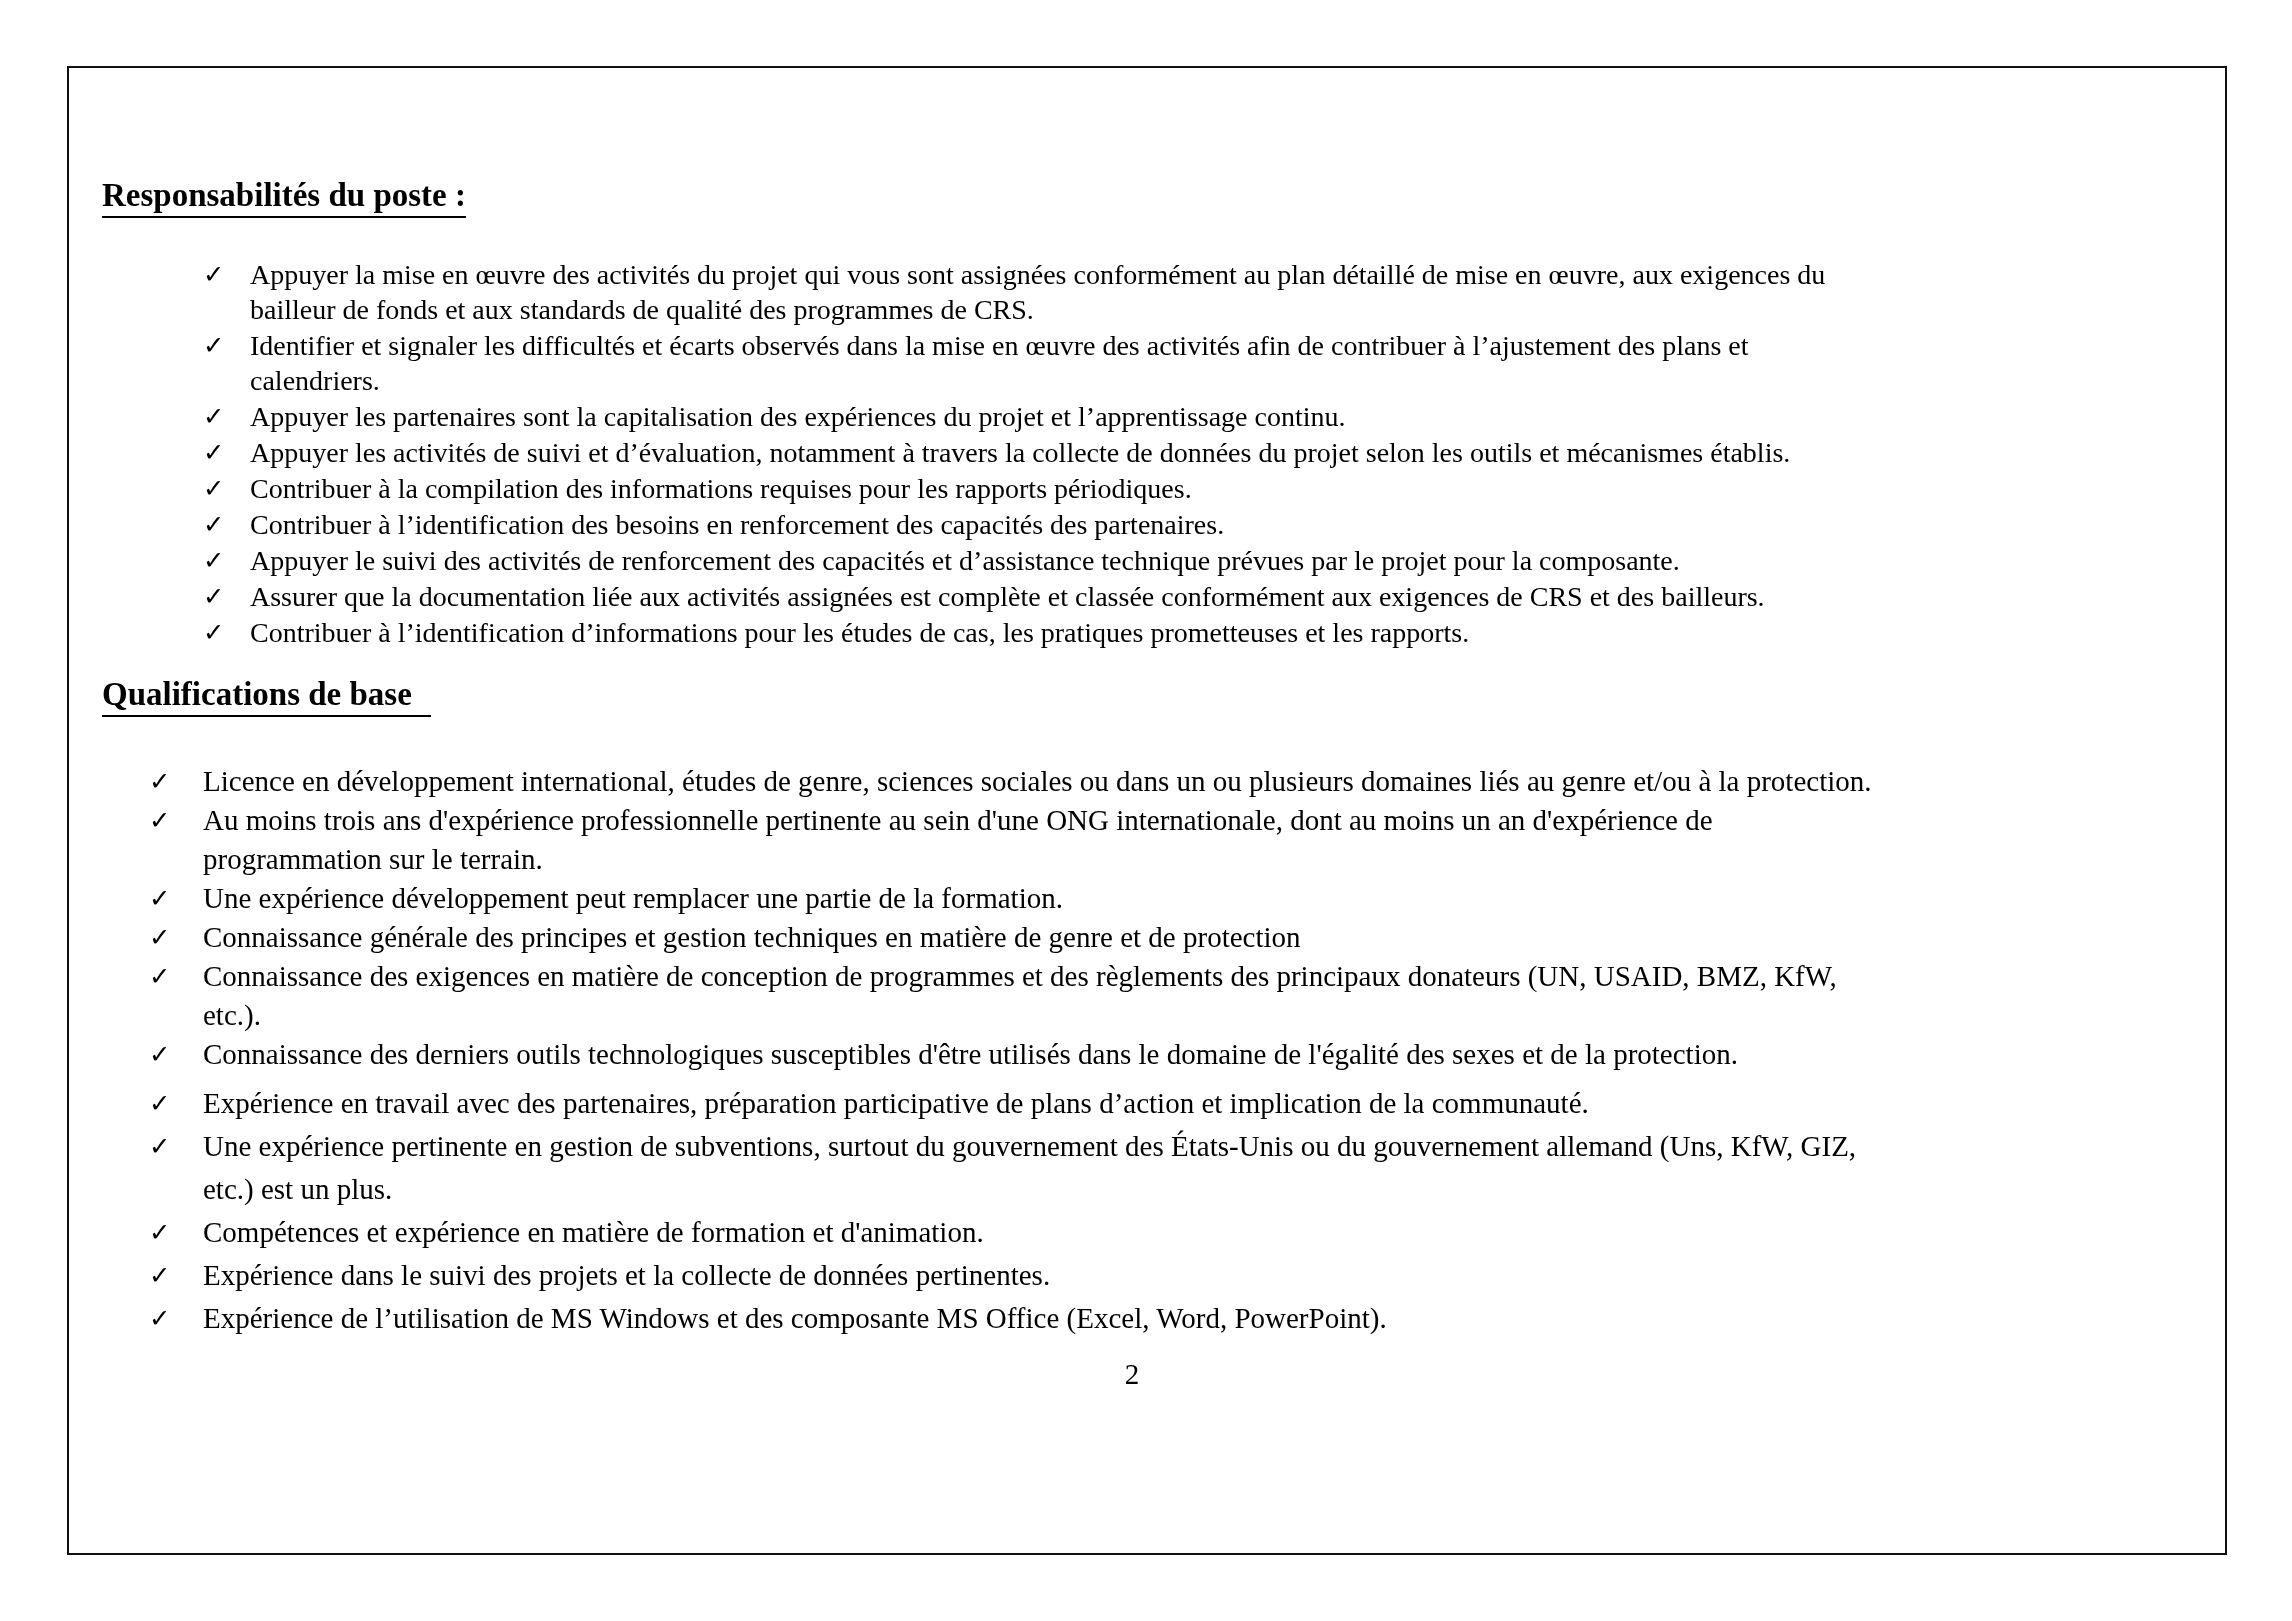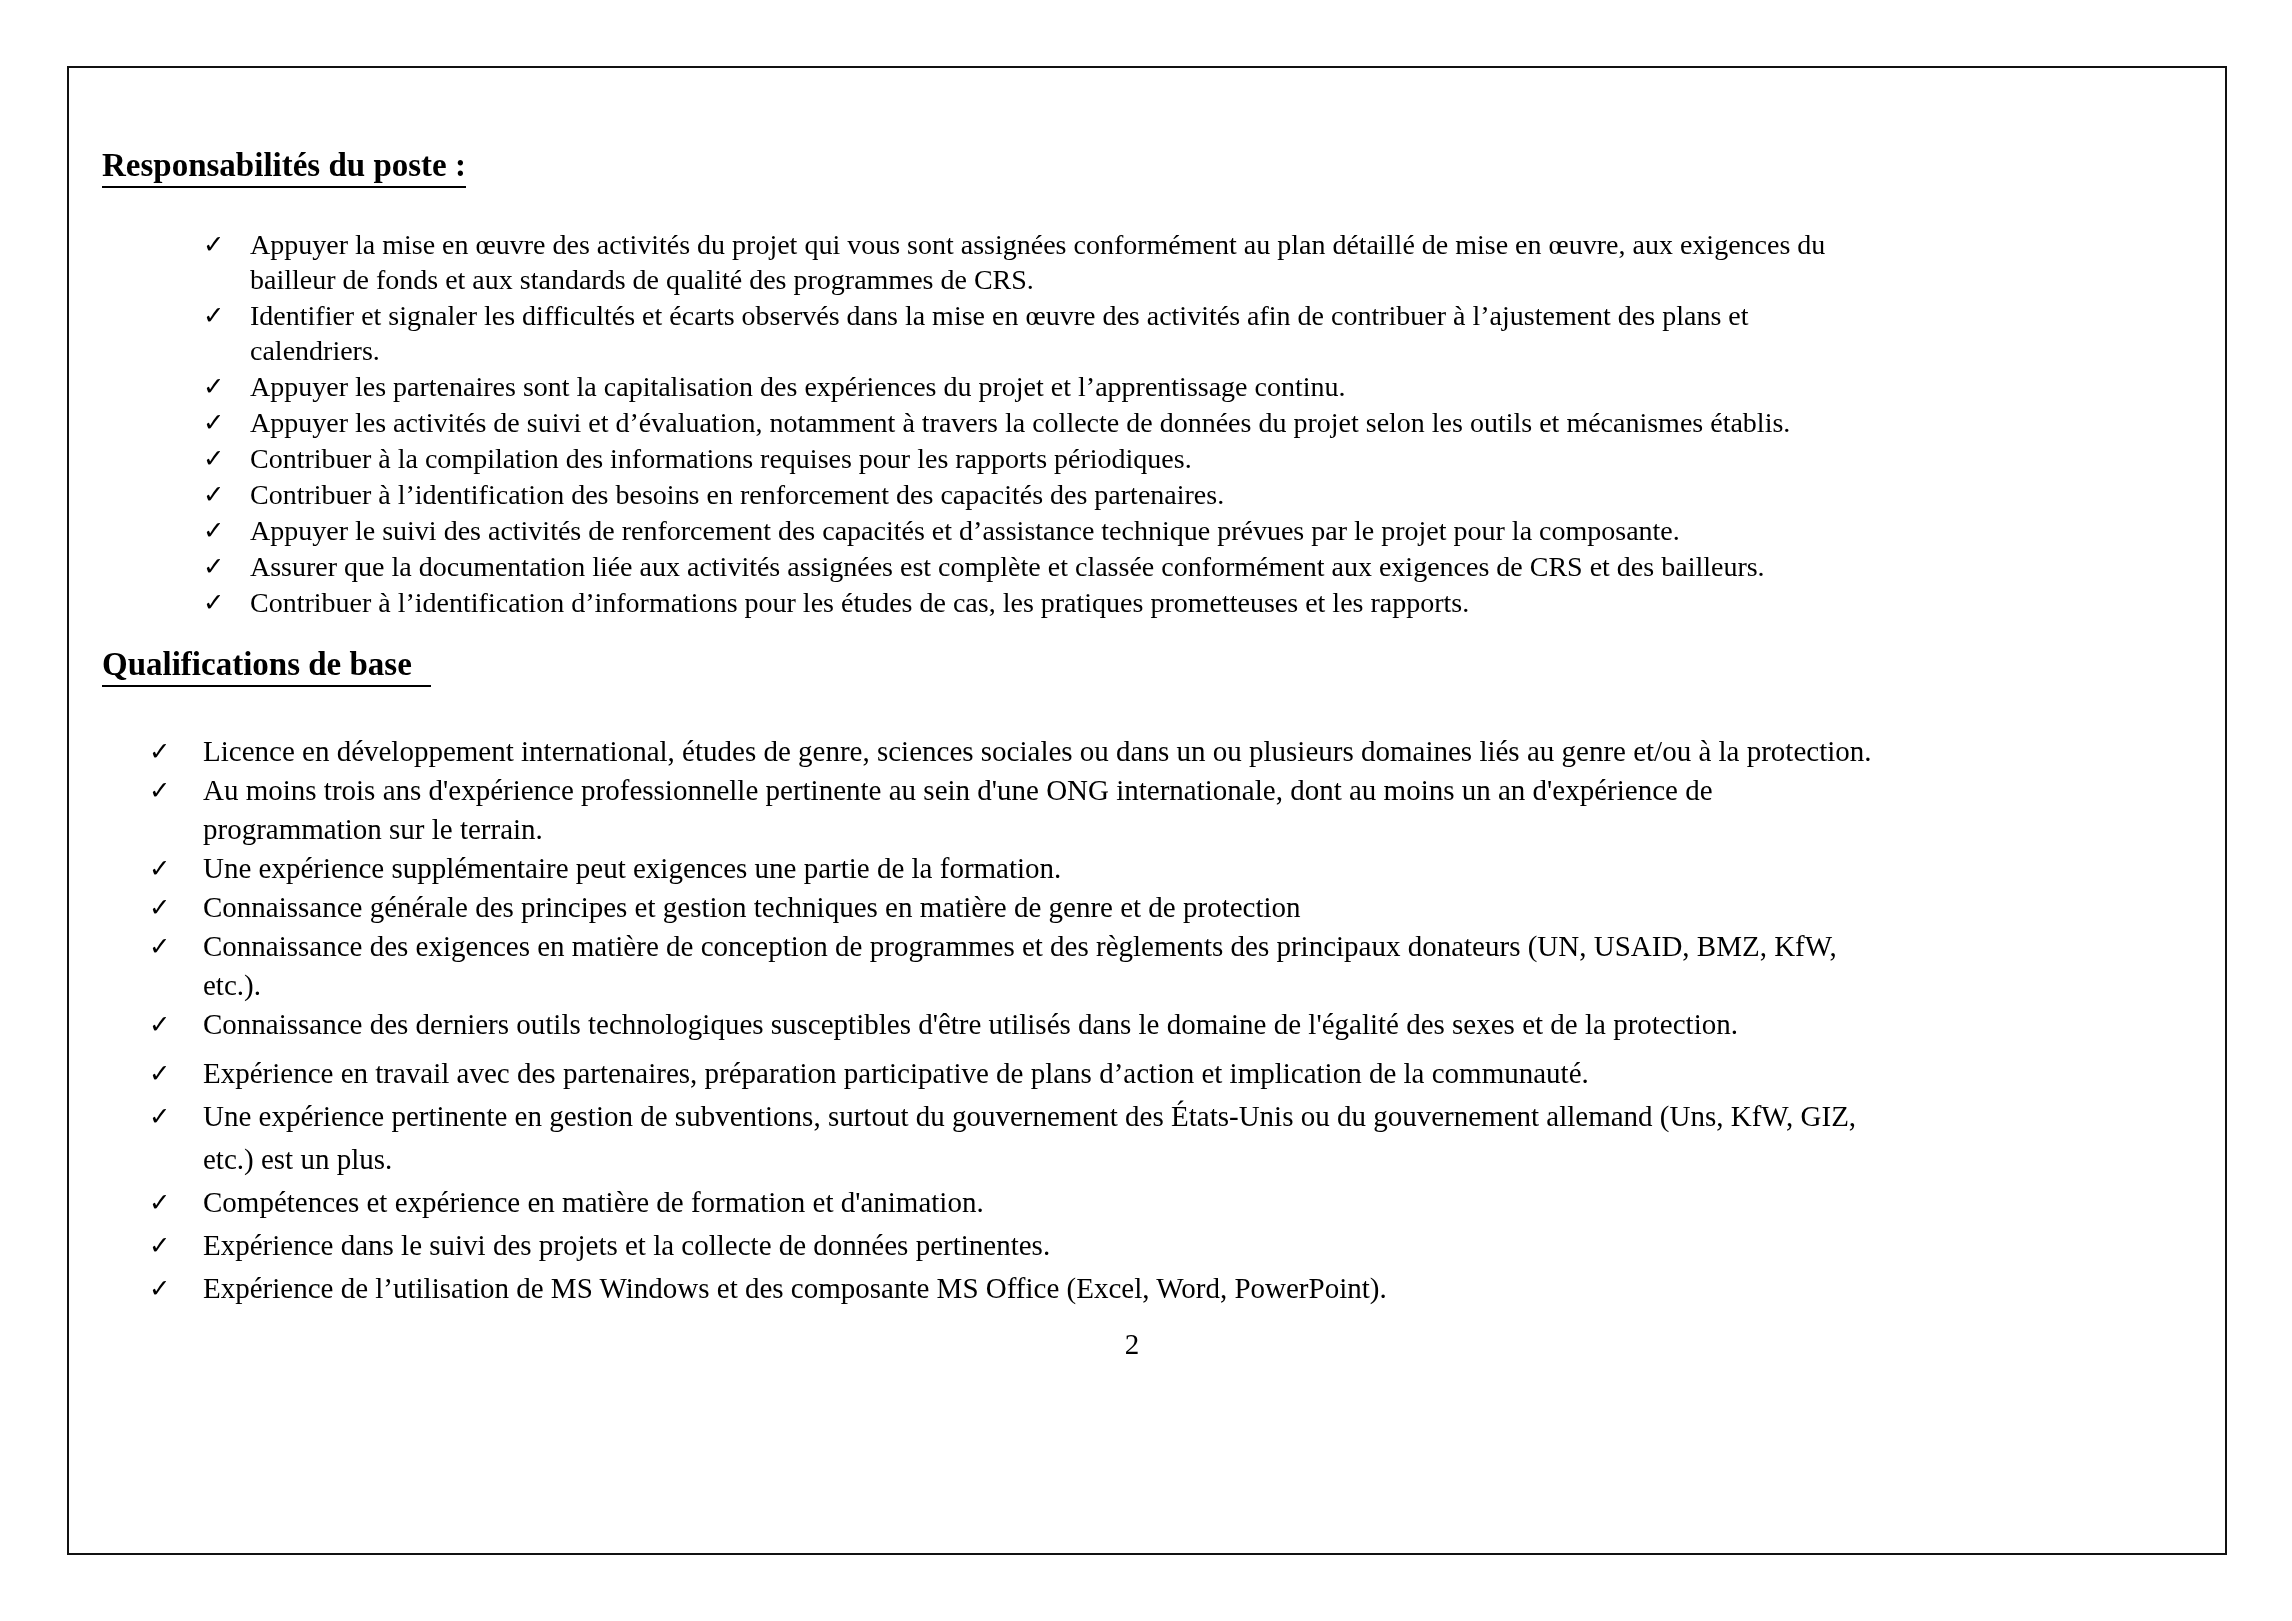--- a/index.html
+++ b/index.html
@@ -25,21 +25,21 @@
     font-weight: bold;
     font-size: 33px;
     line-height: 39px;
   }
   .sec-heading .hd {
     display: inline-block;
     border-bottom: 2.9px solid #000000;
     padding-bottom: 1px;
   }
   .sec-heading .hd.ext { padding-right: 19.6px; }
-  #heading-1 { margin-top: 78px; }
+  #heading-1 { margin-top: 108px; }
   #heading-2 { margin-top: 25px; }
   #heading-3 { margin-top: 0; }
   ul { list-style: none; }
   ul.checklist li {
     display: flex;
     align-items: flex-start;
   }
   .check {
     font-family: "DejaVu Sans", sans-serif;
     font-size: 25.5px;
@@ -139,21 +139,21 @@
         <span class="check">✓</span>
         <span class="txt">Licence en développement international, études de genre, sciences sociales ou dans un ou plusieurs domaines liés au genre et/ou à la protection.</span>
       </li>
       <li>
         <span class="check">✓</span>
         <span class="txt">Au moins trois ans d'expérience professionnelle pertinente au sein d'une ONG internationale, dont au moins un an d'expérience de
 programmation sur le terrain.</span>
       </li>
       <li>
         <span class="check">✓</span>
-        <span class="txt">Une expérience supplémentaire peut exigences une partie de la formation.</span>
+        <span class="txt">Une expérience développement peut remplacer une partie de la formation.</span>
       </li>
       <li>
         <span class="check">✓</span>
         <span class="txt">Connaissance générale des principes et gestion techniques en matière de genre et de protection</span>
       </li>
       <li>
         <span class="check">✓</span>
         <span class="txt">Connaissance des exigences en matière de conception de programmes et des règlements des principaux donateurs (UN, USAID, BMZ, KfW,
 etc.).</span>
       </li>

